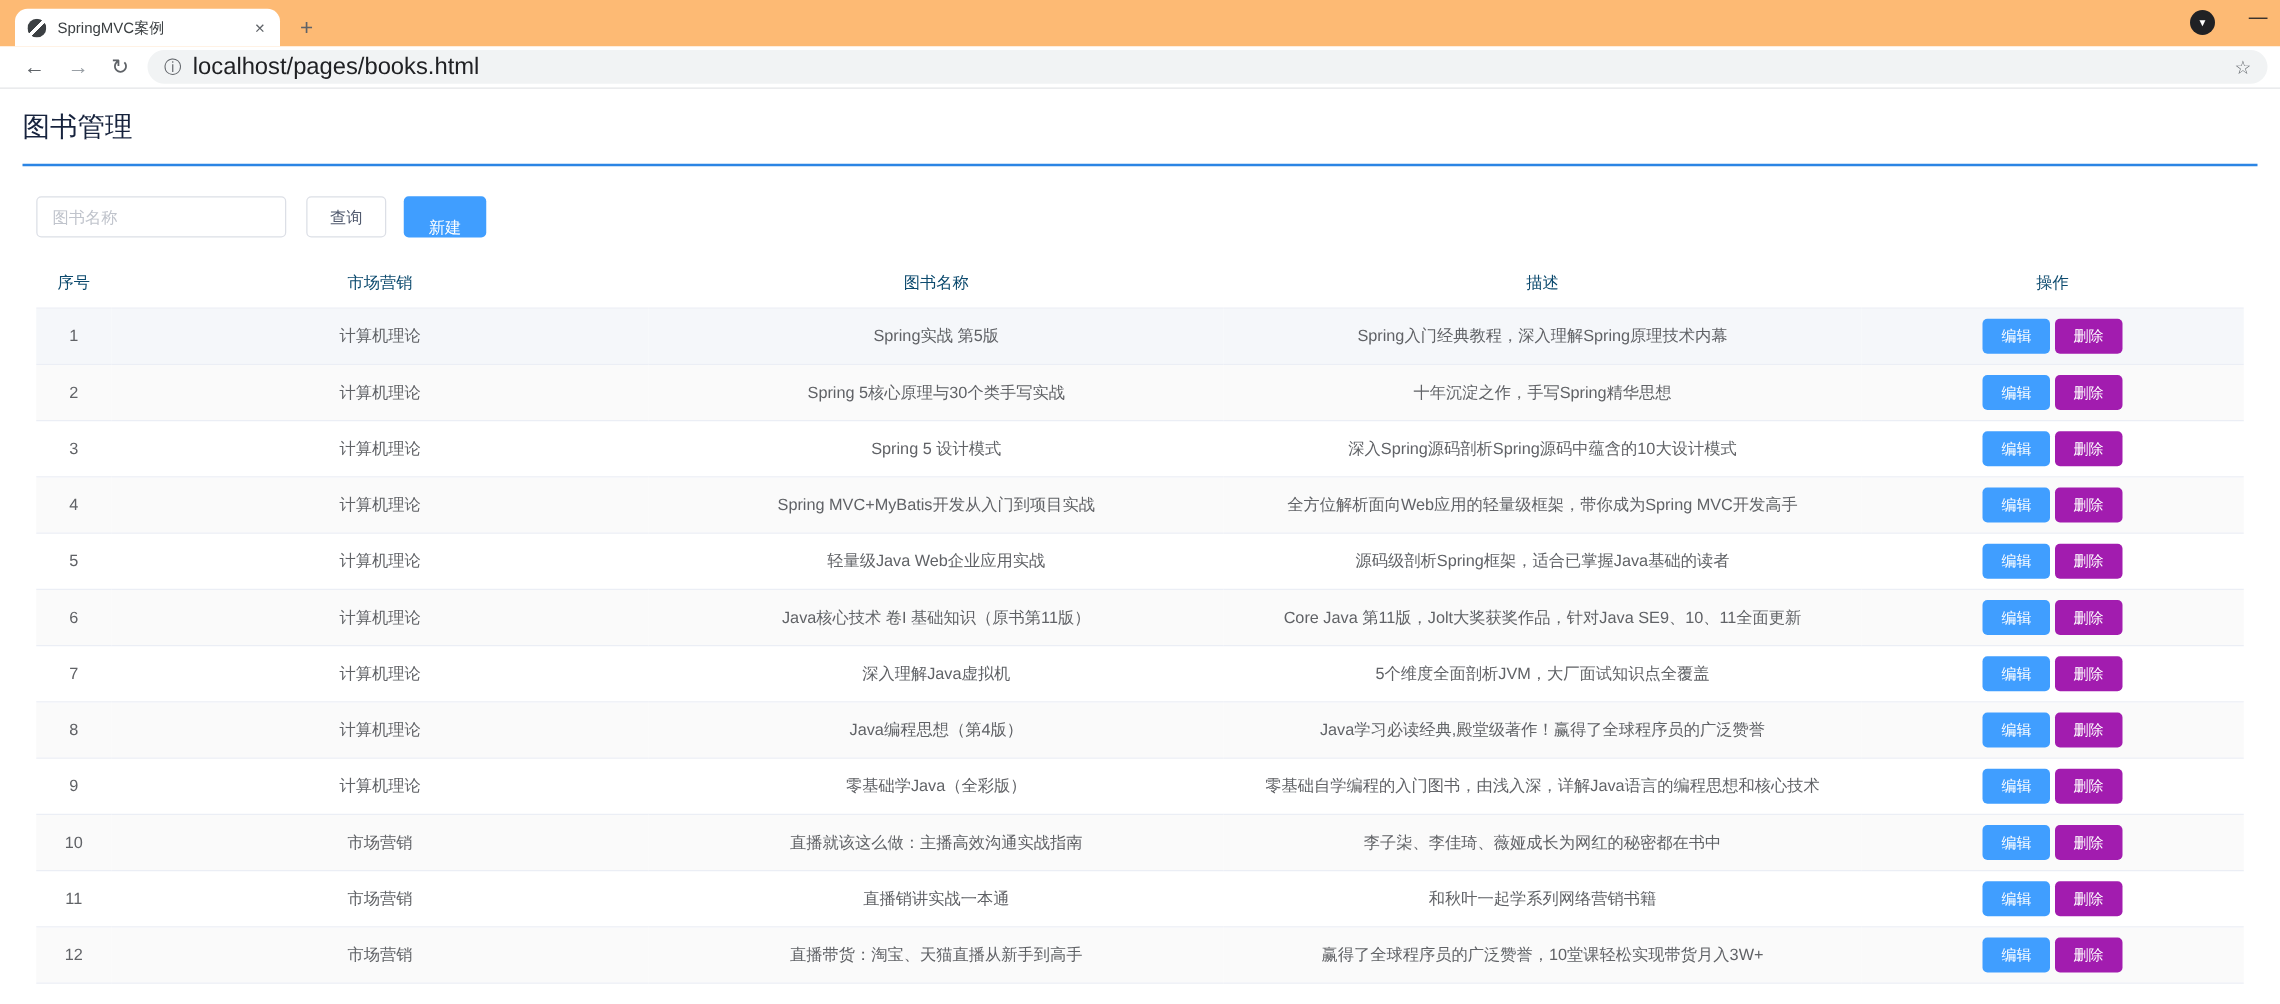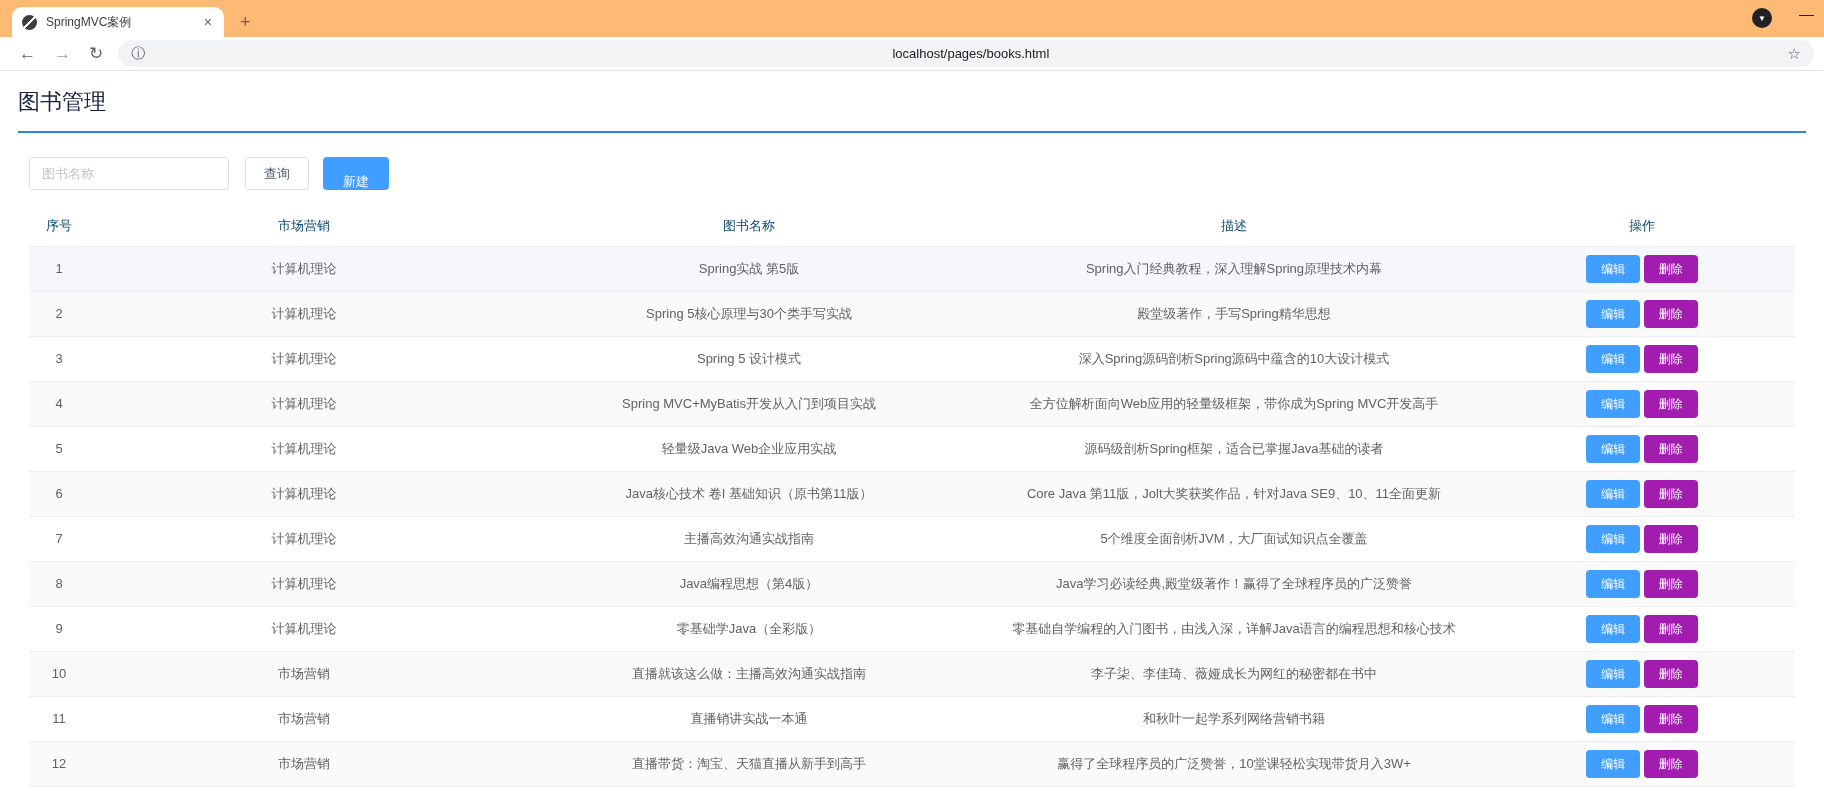--- a/index.html
+++ b/index.html
@@ -24,21 +24,21 @@
   .win-min { position:absolute; right:10px; top:6px; font-size:15px; color:#202124;
     line-height:1; cursor:pointer; }
 
   .toolbar { height:34px; background:#fff; display:flex; align-items:center;
     padding:0 10px; border-bottom:1px solid #e3e5e8; }
   .nav-ic { font-size:17px; color:#5f6368; padding:0 9px; cursor:pointer; }
   .nav-ic.disabled { color:#9aa0a6; }
   .url-pill { flex:1; height:27px; background:#f1f3f4; border-radius:14px;
     display:flex; align-items:center; padding:0 13px; margin-left:6px; }
   .info-ic { font-size:14px; color:#5f6368; }
-  .url-text { font-size:13px; color:#202124; margin-left:9px; flex:1;text-align:center; }
+  .url-text { font-size:19px; color:#202124; margin-left:9px; flex:1; }
   .star-ic { font-size:15px; color:#5f6368; cursor:pointer; }
 
   
   .page { padding:16px 18px 0; }
   .page-title { font-size:22px; font-weight:400; color:#17233d; }
   .title-rule { height:2px; background:#2b85e4; margin-top:14px; }
 
   .controls { display:flex; align-items:center; margin:24px 11px 0; }
   .search-input { width:200px; height:33px; border:1px solid #dcdfe6; border-radius:4px;
     padding:0 12px; font-size:13px; color:#606266; outline:none;
@@ -125,21 +125,21 @@
     <td>Spring入门经典教程，深入理解Spring原理技术内幕</td>
     <td>
       <button class="btn btn-edit">编辑</button>
       <button class="btn btn-delete">删除</button>
     </td>
   </tr>
           <tr class="stripe">
     <td>2</td>
     <td>计算机理论</td>
     <td>Spring 5核心原理与30个类手写实战</td>
-    <td>殿堂级著作，手写Spring精华思想</td>
+    <td>十年沉淀之作，手写Spring精华思想</td>
     <td>
       <button class="btn btn-edit">编辑</button>
       <button class="btn btn-delete">删除</button>
     </td>
   </tr>
           <tr>
     <td>3</td>
     <td>计算机理论</td>
     <td>Spring 5 设计模式</td>
     <td>深入Spring源码剖析Spring源码中蕴含的10大设计模式</td>
@@ -174,21 +174,21 @@
     <td>Java核心技术 卷I 基础知识（原书第11版）</td>
     <td>Core Java 第11版，Jolt大奖获奖作品，针对Java SE9、10、11全面更新</td>
     <td>
       <button class="btn btn-edit">编辑</button>
       <button class="btn btn-delete">删除</button>
     </td>
   </tr>
           <tr>
     <td>7</td>
     <td>计算机理论</td>
-    <td>主播高效沟通实战指南</td>
+    <td>深入理解Java虚拟机</td>
     <td>5个维度全面剖析JVM，大厂面试知识点全覆盖</td>
     <td>
       <button class="btn btn-edit">编辑</button>
       <button class="btn btn-delete">删除</button>
     </td>
   </tr>
           <tr class="stripe">
     <td>8</td>
     <td>计算机理论</td>
     <td>Java编程思想（第4版）</td>

